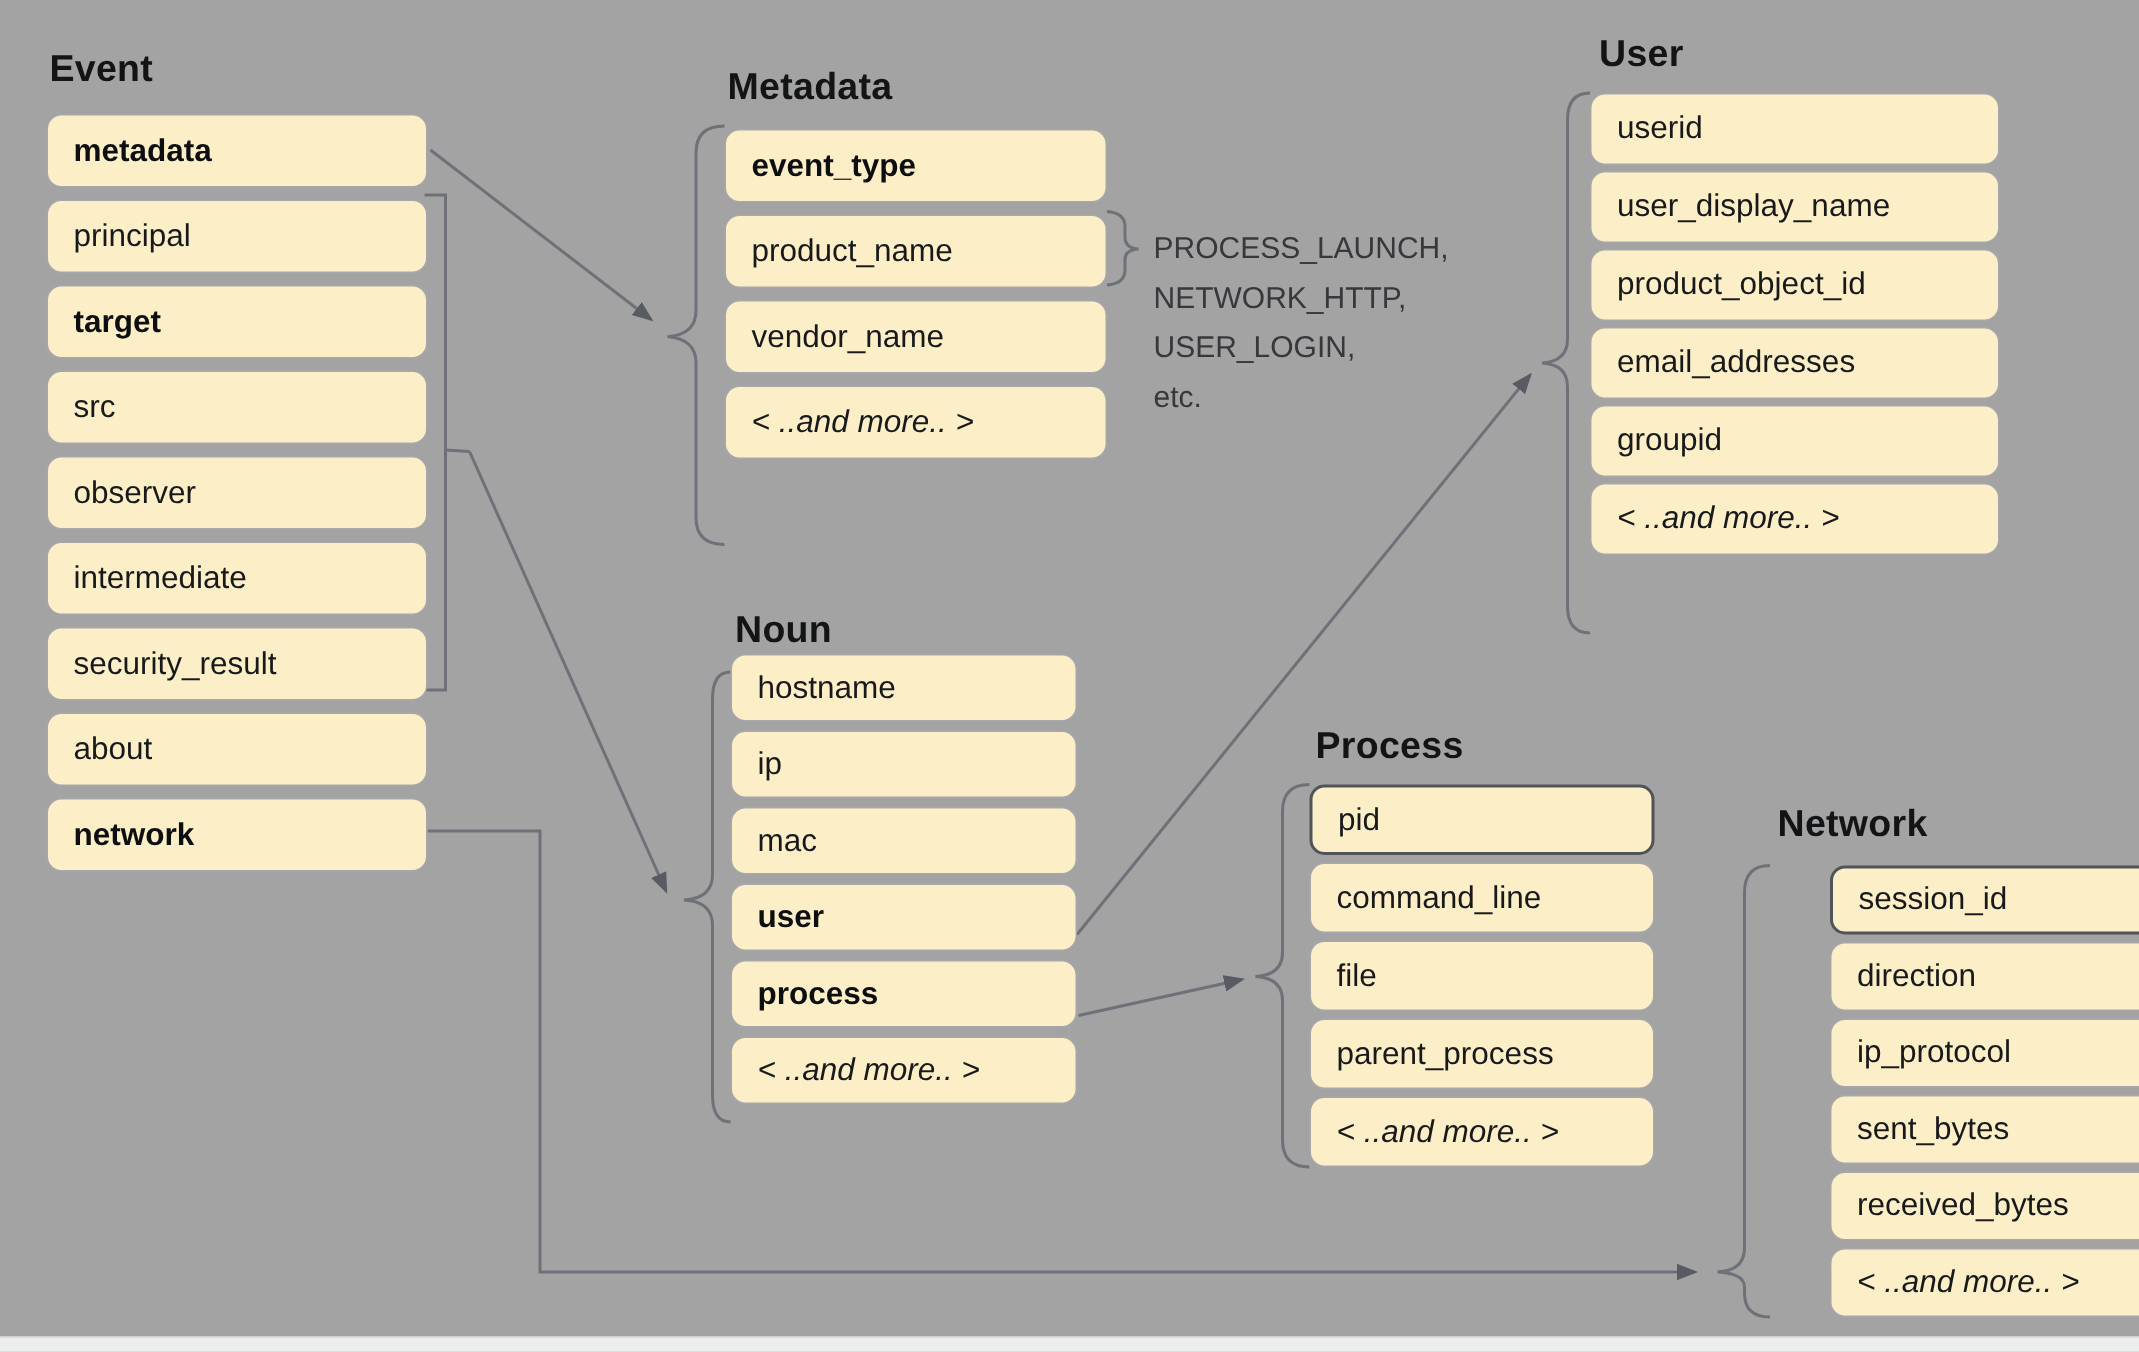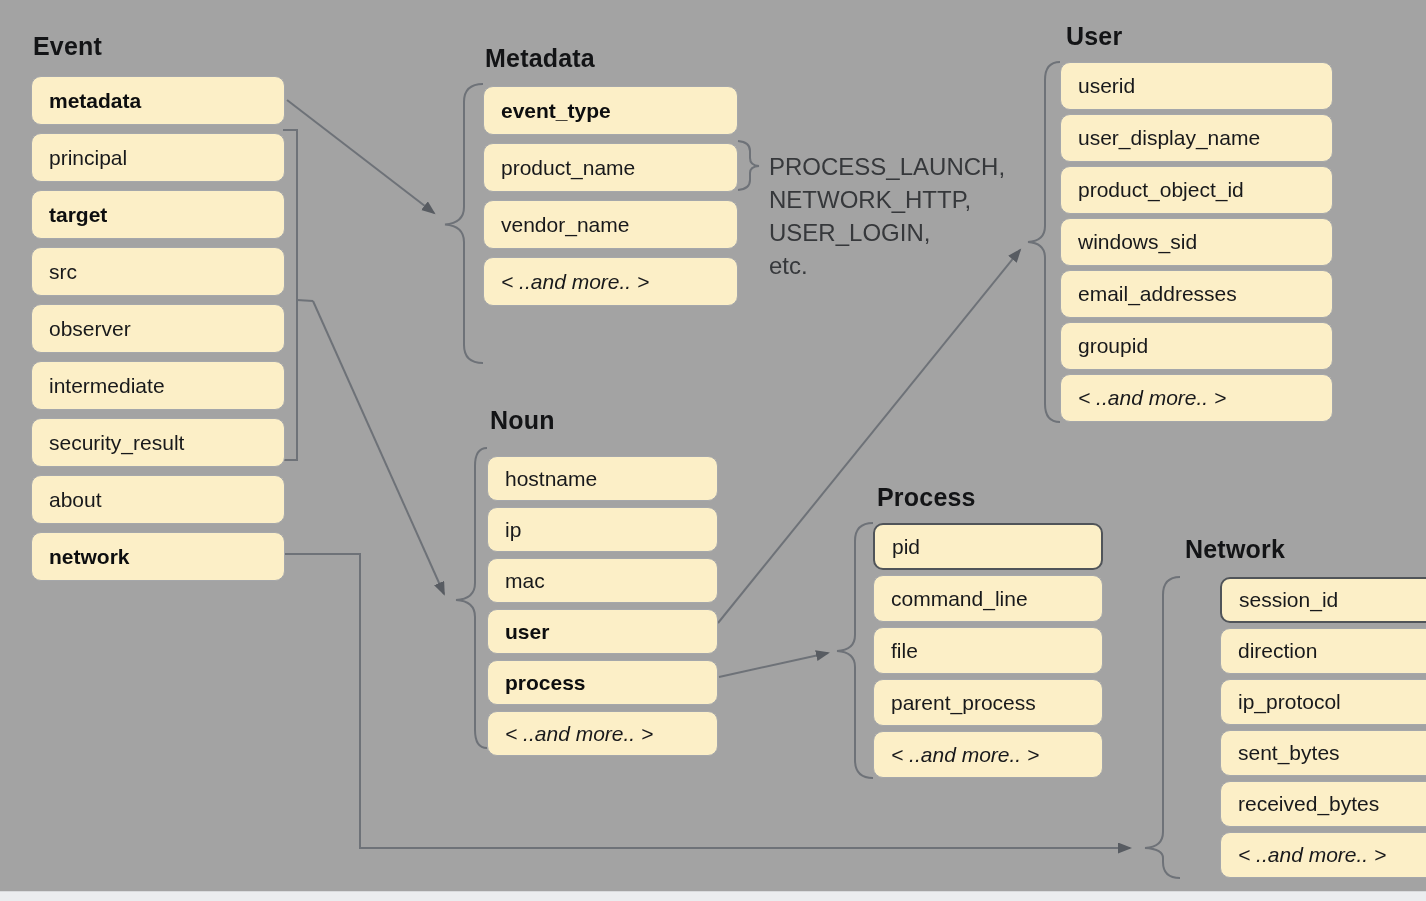--- a/index.html
+++ b/index.html
@@ -20,21 +20,21 @@
     border:1.5px solid var(--bc,#A5A7AA);
     border-radius:10px;
     display:flex;align-items:center;
     padding-left:17px;
     font-size:21px;color:#18191b;white-space:nowrap;
   }
   .box.b{font-weight:700;color:#0d0e0f;}
   .box.i{font-style:italic;}
   .box.dark{border:2px solid var(--bcd,#505459);}
   .etv{
-    position:absolute;left:769px;top:150px;font-size:24px;line-height:33px;
+    position:absolute;left:769px;top:150px;font-size:20px;line-height:33px;
     color:#36383B;white-space:nowrap;
   }
   .brace{fill:none;stroke:var(--line,#6E7278);stroke-width:2;}
   .conn{fill:none;stroke:var(--line,#6E7278);stroke-width:2;}
   .bottom-band{
     position:absolute;left:0;top:891px;width:1426px;height:10px;
     background:#EBEDEF;border-top:1px solid #D9DBDD;
   }
 </style>
 </head>
@@ -101,27 +101,26 @@
     <div>PROCESS_LAUNCH,</div>
     <div>NETWORK_HTTP,</div>
     <div>USER_LOGIN,</div>
     <div>etc.</div>
   </div>
 
   <div class="stack" style="left:1060px;top:62px;width:273px;--h:48px;--g:4px">
     <div class="box">userid</div>
     <div class="box">user_display_name</div>
     <div class="box">product_object_id</div>
-    <div class="box">windows_sid</div>
     <div class="box">email_addresses</div>
     <div class="box">groupid</div>
     <div class="box i">&lt; ..and more.. &gt;</div>
   </div>
 
-  <div class="stack" style="left:487px;top:456px;width:231px;--h:45px;--g:6px">
+  <div class="stack" style="left:487px;top:436px;width:231px;--h:45px;--g:6px">
     <div class="box">hostname</div>
     <div class="box">ip</div>
     <div class="box">mac</div>
     <div class="box b">user</div>
     <div class="box b">process</div>
     <div class="box i">&lt; ..and more.. &gt;</div>
   </div>
 
   <div class="stack" style="left:873px;top:523px;width:230px;--h:47px;--g:5px">
     <div class="box dark">pid</div>

